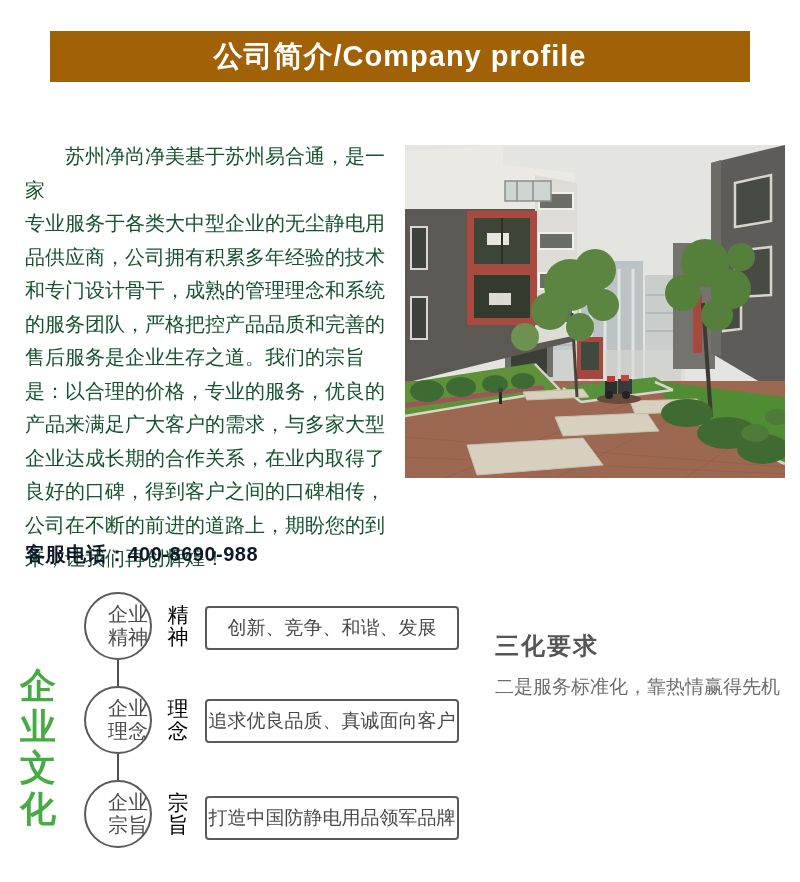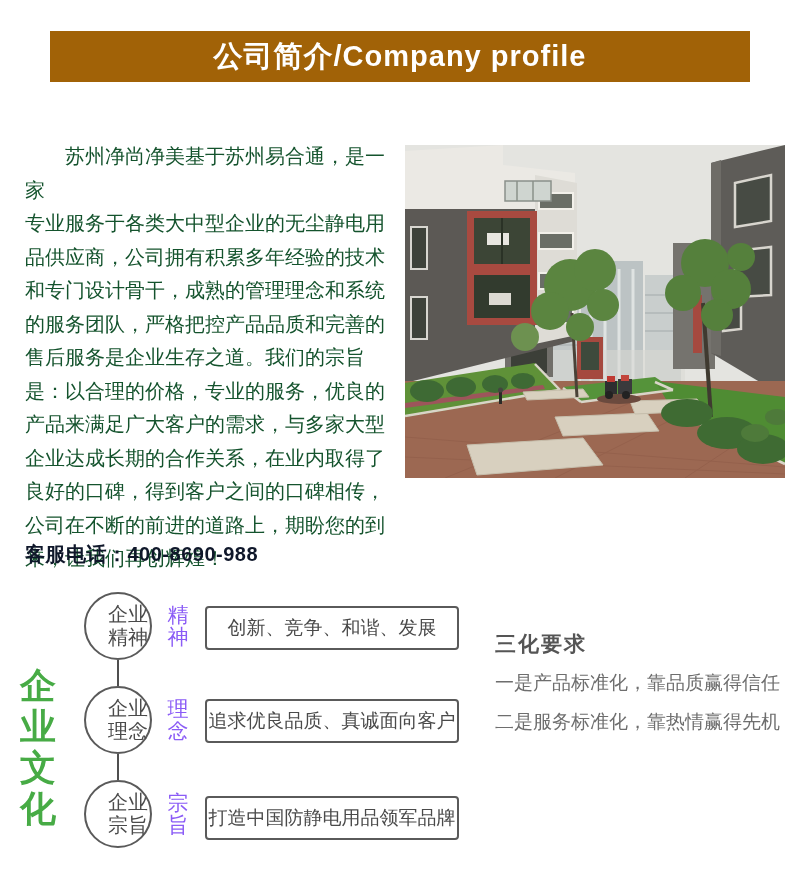--- a/index.html
+++ b/index.html
@@ -50,36 +50,36 @@
     width:44px; text-align:center; font-size:20px; line-height:23px;
     color:#4a4a4a; word-break:break-all;
   }
   .c1 { top:592px; } .c2 { top:686px; } .c3 { top:780px; }
   .connector {
     position:absolute; left:117px; width:2px; height:26px; background:#4f4f4f;
   }
   .k1 { top:660px; } .k2 { top:754px; }
   .side-label {
     position:absolute; left:166px; width:24px;
-    font-size:21px; line-height:22px; color:#8b5cf6;
+    font-size:21px; line-height:22px; color:#000000;
     word-break:break-all; text-align:center;
   }
   .l1 { top:604px; } .l2 { top:698px; } .l3 { top:792px; }
   .pill {
     position:absolute; left:205px; width:254px; height:44px;
     border:2px solid #5a5a5a; border-radius:4px; background:#fff;
     display:flex; align-items:center; justify-content:center;
     font-size:19px; color:#4a4a4a; white-space:nowrap;
   }
   .p1 { top:606px; } .p2 { top:699px; } .p3 { top:796px; }
 
   
   .req { position:absolute; left:495px; top:630px; width:300px; }
   .req-title {
-    font-size:21px; font-weight:bold; color:#555555;
+    font-size:24px; font-weight:bold; color:#555555;
     letter-spacing:2px; margin-bottom:15px;
   }
   .req-line {
     font-size:19px; color:#6e6e6e; line-height:19px; margin-bottom:20px;
     white-space:nowrap;
   }
 </style>
 </head>
 <body>
 
@@ -263,15 +263,14 @@
 <div class="side-label l1">精神</div>
 <div class="side-label l2">理念</div>
 <div class="side-label l3">宗旨</div>
 
 <div class="pill p1">创新、竞争、和谐、发展</div>
 <div class="pill p2">追求优良品质、真诚面向客户</div>
 <div class="pill p3">打造中国防静电用品领军品牌</div>
 
 <div class="req">
   <div class="req-title">三化要求</div>
-  <div class="req-line">一是产品标准化，靠品质赢得信任</div>
   <div class="req-line">二是服务标准化，靠热情赢得先机</div>
 </div>
 
 </body></html>

